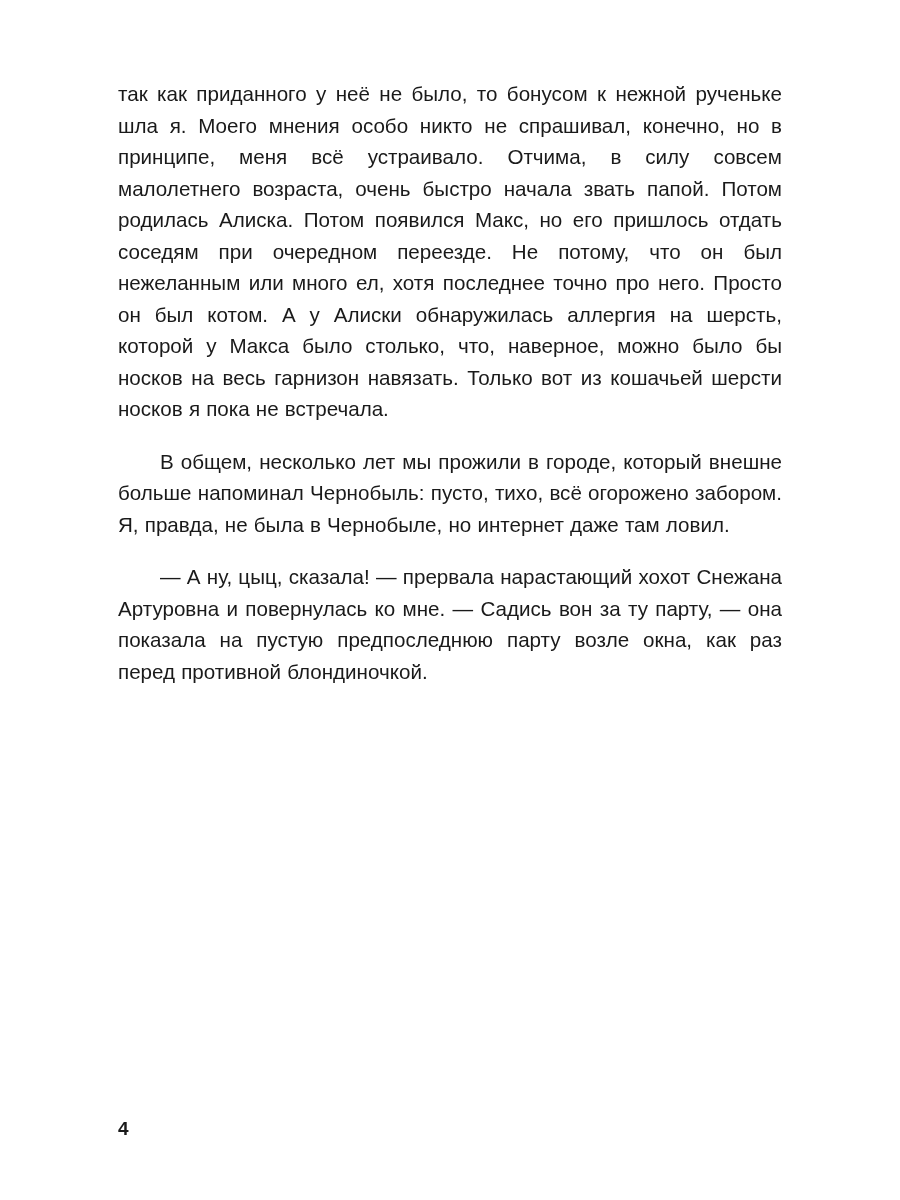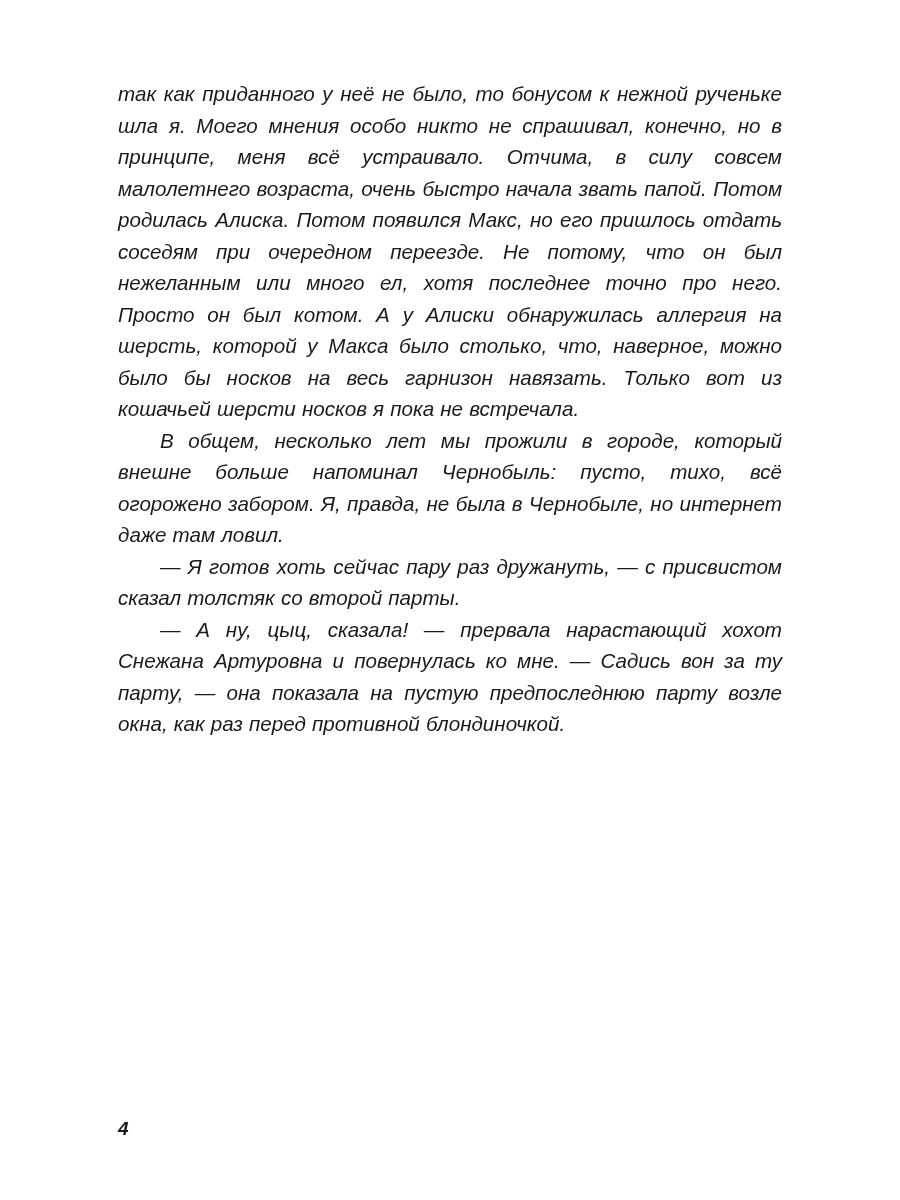--- a/index.html
+++ b/index.html
@@ -15,38 +15,38 @@
     position: relative;
     overflow: hidden;
   }
   .page {
     position: absolute;
     left: 0;
     top: 0;
     width: 900px;
     height: 1200px;
     background: #ffffff;
-    font-style: italic;
   }
   .text-column {
     position: absolute;
     left: 118px;
     top: 78px;
     width: 664px;
   }
   .para {
     font-size: 20.6px;
     line-height: 31.5px;
     text-align: justify;
     text-justify: inter-word;
     margin: 0;
     hyphens: manual;
     word-spacing: 0.02em;
   }
   .para + .para {
+    margin-top: 21px;
   }
   .para.indent {
     text-indent: 42px;
   }
   .page-number {
     position: absolute;
     left: 118px;
     top: 1118px;
     font-size: 19px;
     font-weight: bold;
@@ -54,19 +54,18 @@
   }
 </style>
 </head>
 <body>
 
 <div class="page">
 
   <div class="text-column">
     <p class="para">так как приданного у неё не было, то бонусом к нежной рученьке шла я. Моего мнения особо никто не спрашивал, конечно, но в принципе, меня всё устраивало. Отчима, в силу совсем малолетнего возраста, очень быстро начала звать папой. Потом родилась Алиска. Потом появился Макс, но его пришлось отдать соседям при очередном переезде. Не потому, что он был нежеланным или много ел, хотя последнее точно про него. Просто он был котом. А у Алиски обнаружилась аллергия на шерсть, которой у Макса было столько, что, наверное, можно было бы носков на весь гарнизон навязать. Только вот из кошачьей шерсти носков я пока не встречала.</p>
     <p class="para indent">В общем, несколько лет мы прожили в городе, который внешне больше напоминал Чернобыль: пусто, тихо, всё огорожено забором. Я, правда, не была в Чернобыле, но интернет даже там ловил.</p>
-    <p class="para indent">— Я готов хоть сейчас пару раз дружануть, — с присвистом сказал толстяк со второй парты.</p>
     <p class="para indent">— А ну, цыц, сказала! — прервала нарастающий хохот Снежана Артуровна и повернулась ко мне. — Садись вон за ту парту, — она показала на пустую предпоследнюю парту возле окна, как раз перед противной блондиночкой.</p>
   </div>
 
   <div class="page-number">4</div>
 
 </div>
 
 </body></html>

